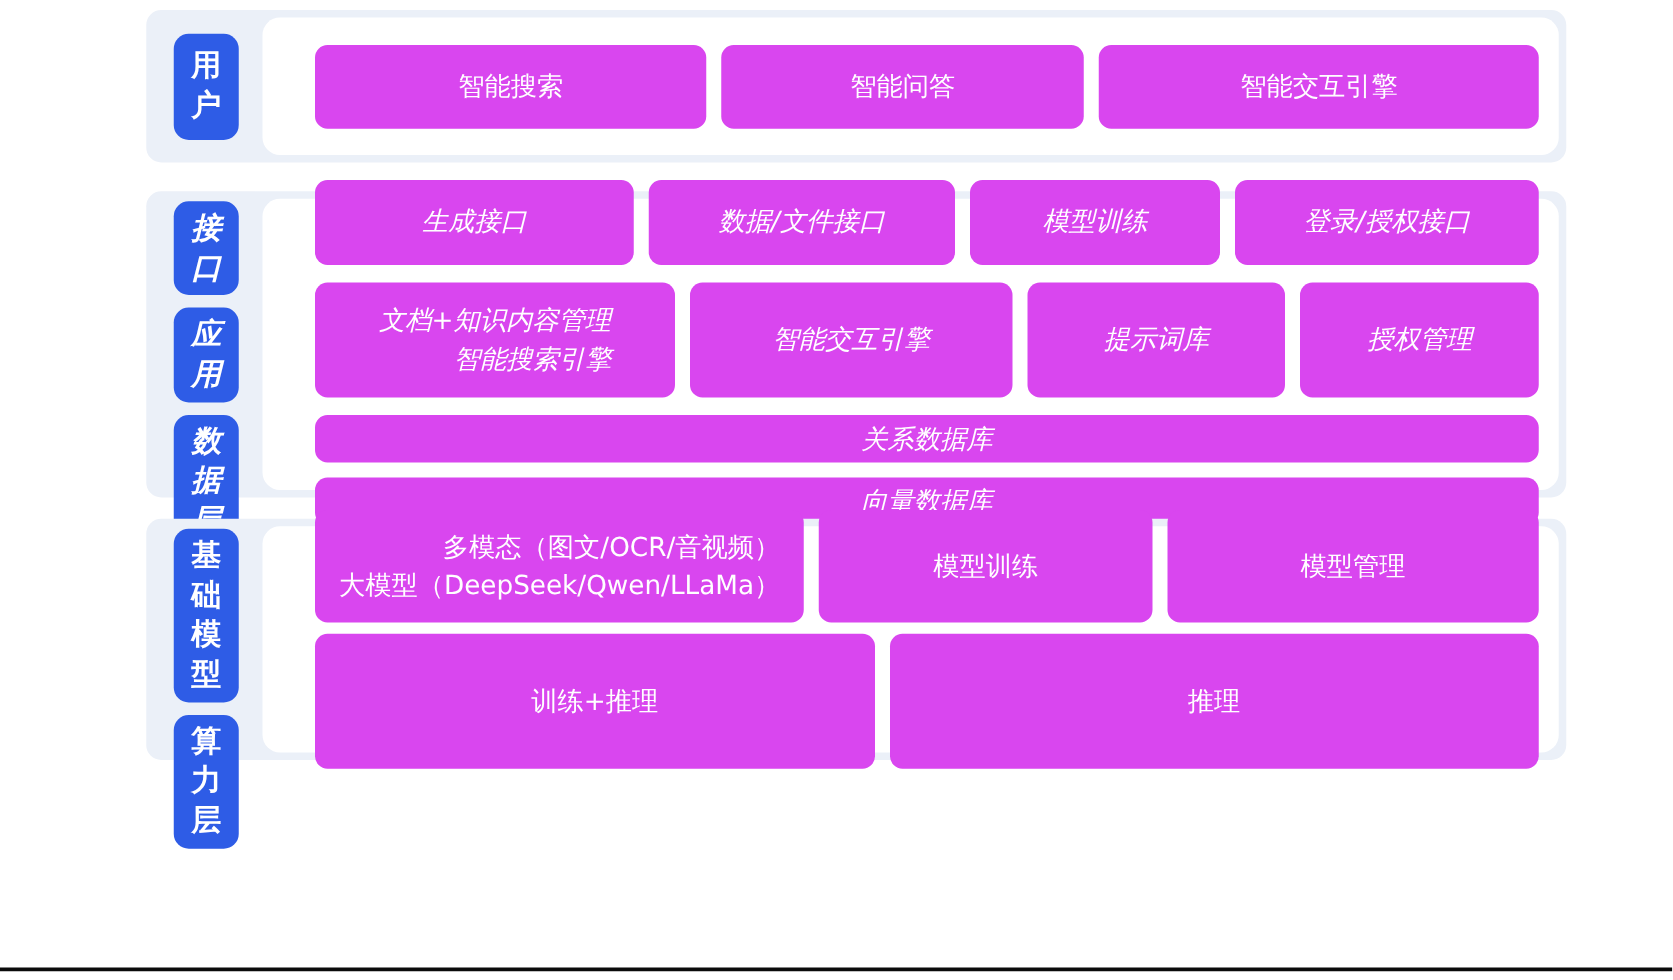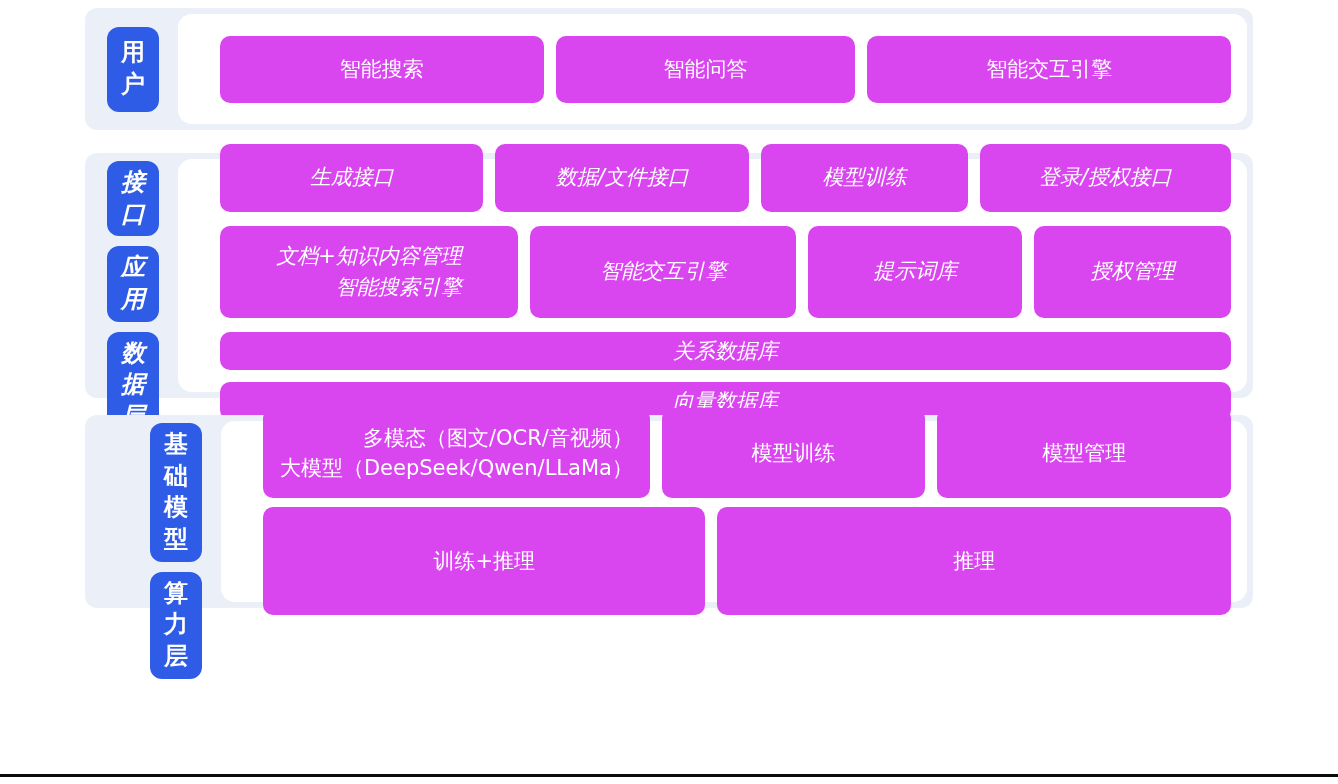--- a/index.html
+++ b/index.html
@@ -1,23 +1,23 @@
 <!DOCTYPE html>
 <html><head>
 <meta charset="utf-8">
 <style>
   html,body { margin:0; padding:0; background:#ffffff; }
   body { font-family:"DejaVu Sans","Liberation Sans",sans-serif; }
   .page { position:relative; width:1338px; height:784px; background:#ffffff; overflow:hidden; }
   .stack { padding:8px 85px 0 85px; display:flex; flex-direction:column; }
 
-  .band { background:#ebf0f8; border-radius:12px; display:flex; box-sizing:border-box; }
+  .band { background:#ebf0f8; border-radius:12px; display:flex; box-sizing:border-box;margin-left:32px; }
   .band-1 { height:122px; margin-bottom:23px; }
   .band-2 { height:245px; margin-bottom:17px;font-style:italic; }
-  .band-3 { height:193px;padding-left:43px; }
+  .band-3 { height:193px; }
 
   .label-col { flex:none; width:93px; box-sizing:border-box; display:flex; flex-direction:column;
                padding:8px 0 8px 22px; gap:10px; }
   .band-1 .label-col { justify-content:center; }
   .pill { width:52px; box-sizing:border-box; background:#2e5ce6; border-radius:12px; color:#fff;
           font-weight:bold; font-size:24px; line-height:1.32; display:flex; align-items:center;
           justify-content:center; text-align:center; word-break:break-all; padding:6px 13px; }
   .band-1 .pill { height:85px; flex:none; }
 
   .panel { flex:1; background:#ffffff; border-radius:14px; margin:6px 6px 6px 0;

